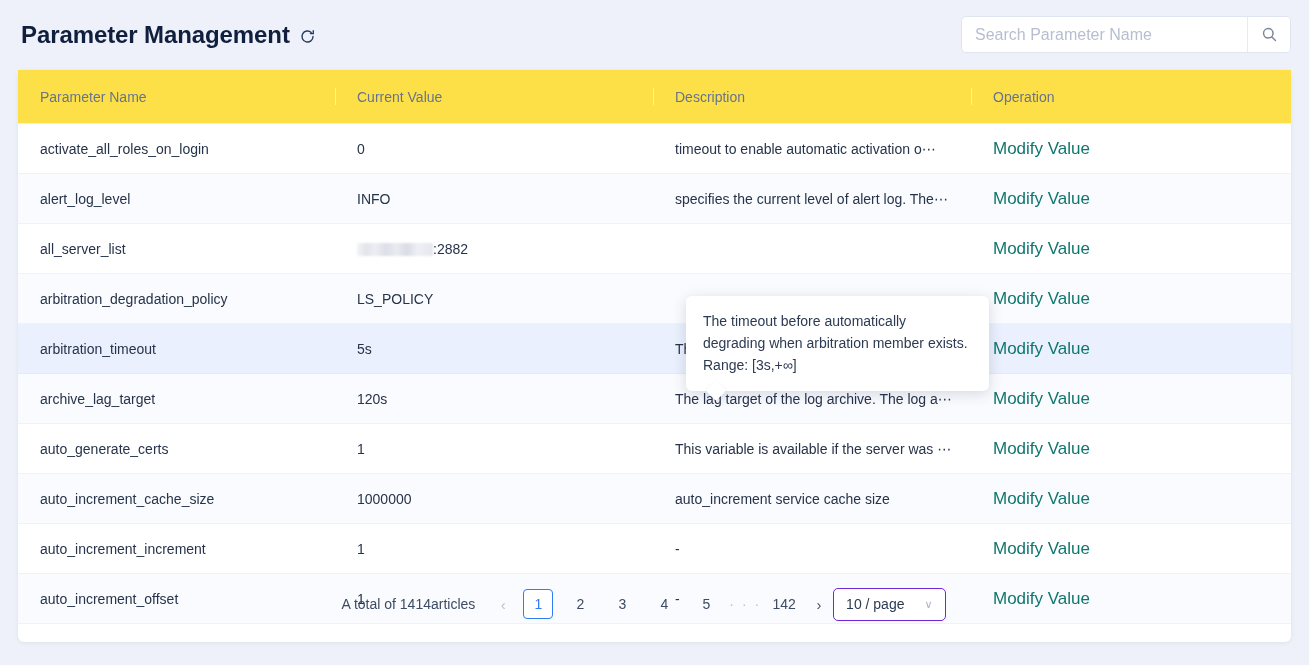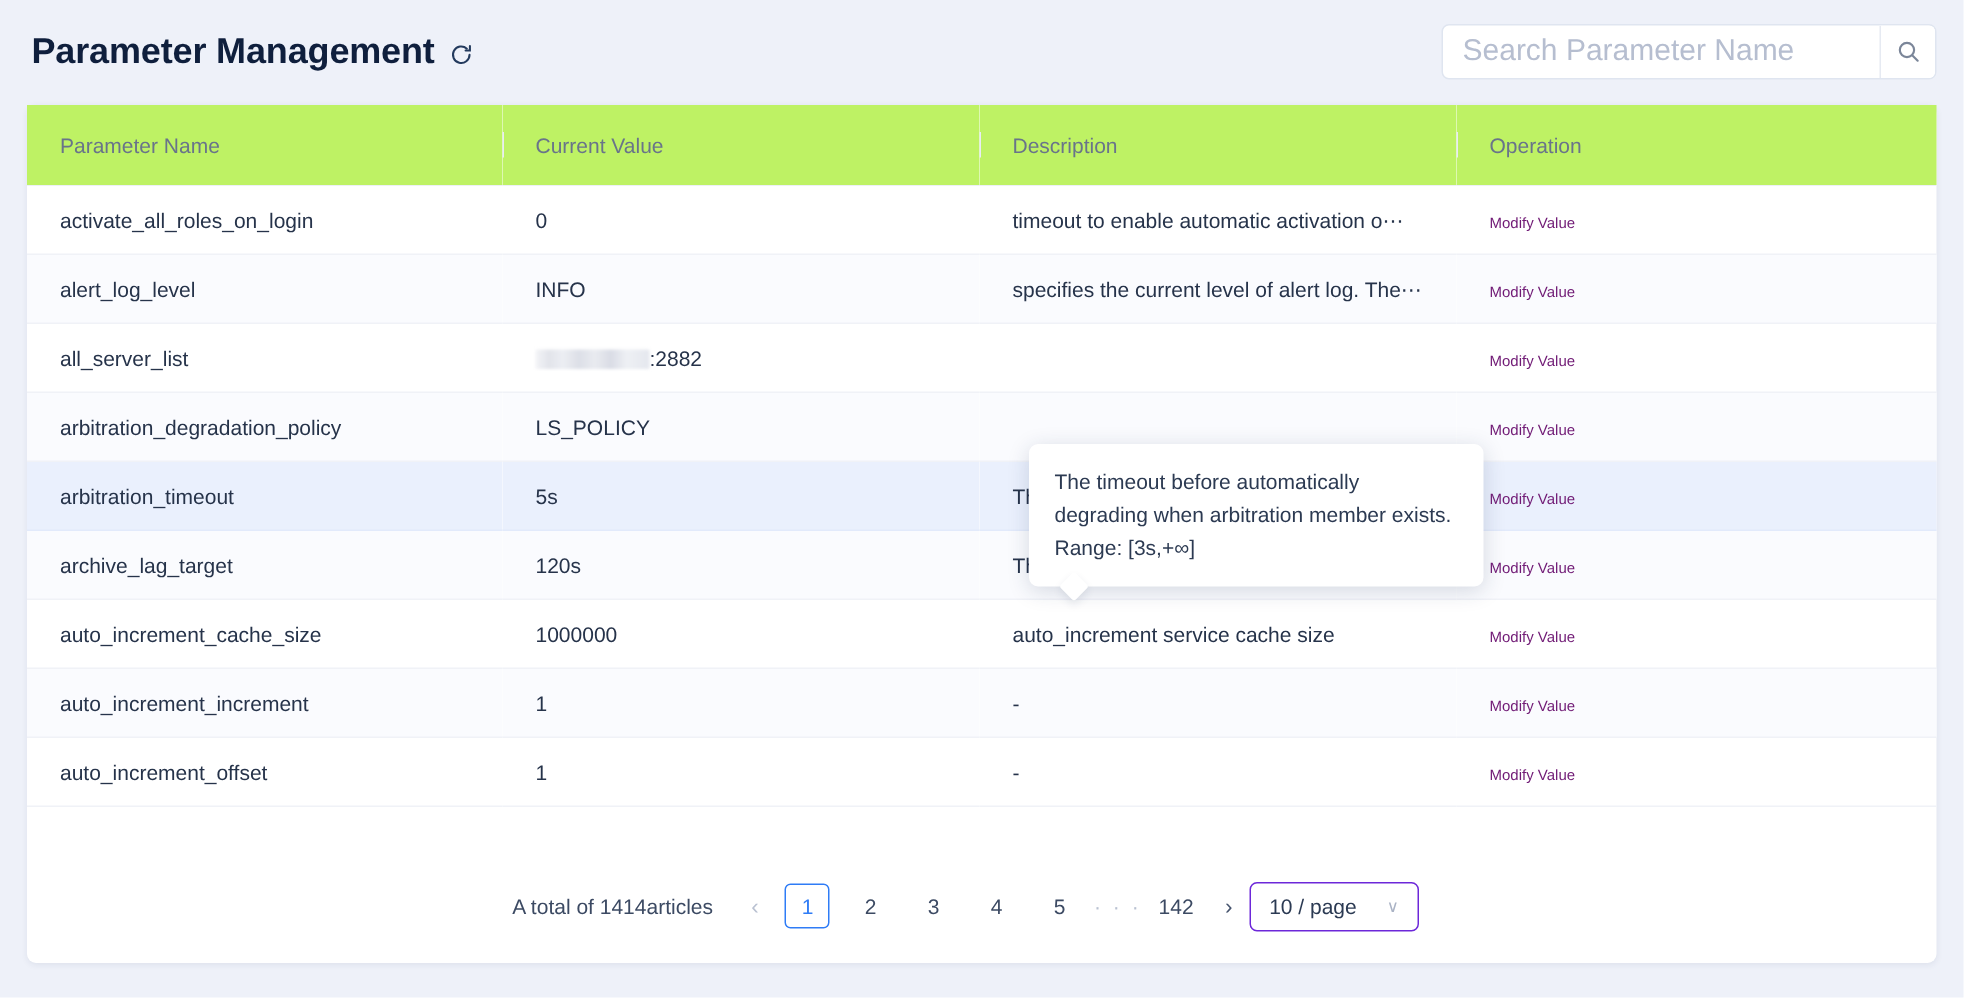--- a/index.html
+++ b/index.html
@@ -69,21 +69,21 @@
     border: 1px solid #dfe5f0;
     border-radius: 5px;
     overflow: hidden;
   }
 
   .search-input {
     flex: 1;
     border: none;
     outline: none;
     padding: 0 13px;
-    font-size: 20px;
+    font-size: 16px;
     font-family: "Liberation Sans", sans-serif;
     color: #2b3a53;
     background: transparent;
   }
   .search-input::placeholder { color: #b6bed0; }
 
   .search-btn {
     width: 43px;
     border: none;
     border-left: 1px solid #e6eaf2;
@@ -113,21 +113,21 @@
   }
 
   table.param-table th {
     text-align: left;
     font-size: 14px;
     font-weight: normal;
     color: #69748a;
     padding: 19px 0 18px 22px;
     border-bottom: 1px solid #edf0f6;
     position: relative;
-    background: #bef264;
+    background: #fde047;
   }
 
   table.param-table th .th-divider {
     position: absolute;
     left: 0;
     top: 18px;
     bottom: 18px;
     width: 1px;
     background: #e8ecf4;
   }
@@ -159,22 +159,22 @@
     vertical-align: -2px;
     border-radius: 1px;
     background:
       linear-gradient(90deg,
         #f3f4f7 0%, #e2e4ea 12%, #eceef3 24%, #dcdfe7 38%,
         #e9ebf0 52%, #d9dce5 66%, #eef0f4 80%, #e4e7ee 100%);
     filter: blur(1.2px);
   }
 
   .link-action {
-    color: #701a75;
-    font-size: 10px;
+    color: #0f766e;
+    font-size: 17px;
     text-decoration: none;
     cursor: pointer;
   }
 
   
   .tooltip {
     position: absolute;
     left: 668px;
     top: 226px;
     width: 303px;
@@ -363,20 +363,26 @@
             <td class="col-desc">The timeout before automatically degradi⋯</td>
             <td class="col-op"><a class="link-action">Modify Value</a></td>
           </tr>
           <tr>
             <td class="col-name">archive_lag_target</td>
             <td class="col-value">120s</td>
             <td class="col-desc">The lag target of the log archive. The log a⋯</td>
             <td class="col-op"><a class="link-action">Modify Value</a></td>
           </tr>
           <tr>
+            <td class="col-name">auto_generate_certs</td>
+            <td class="col-value">1</td>
+            <td class="col-desc">This variable is available if the server was ⋯</td>
+            <td class="col-op"><a class="link-action">Modify Value</a></td>
+          </tr>
+          <tr>
             <td class="col-name">auto_increment_cache_size</td>
             <td class="col-value">1000000</td>
             <td class="col-desc">auto_increment service cache size</td>
             <td class="col-op"><a class="link-action">Modify Value</a></td>
           </tr>
           <tr>
             <td class="col-name">auto_increment_increment</td>
             <td class="col-value">1</td>
             <td class="col-desc">-</td>
             <td class="col-op"><a class="link-action">Modify Value</a></td>

